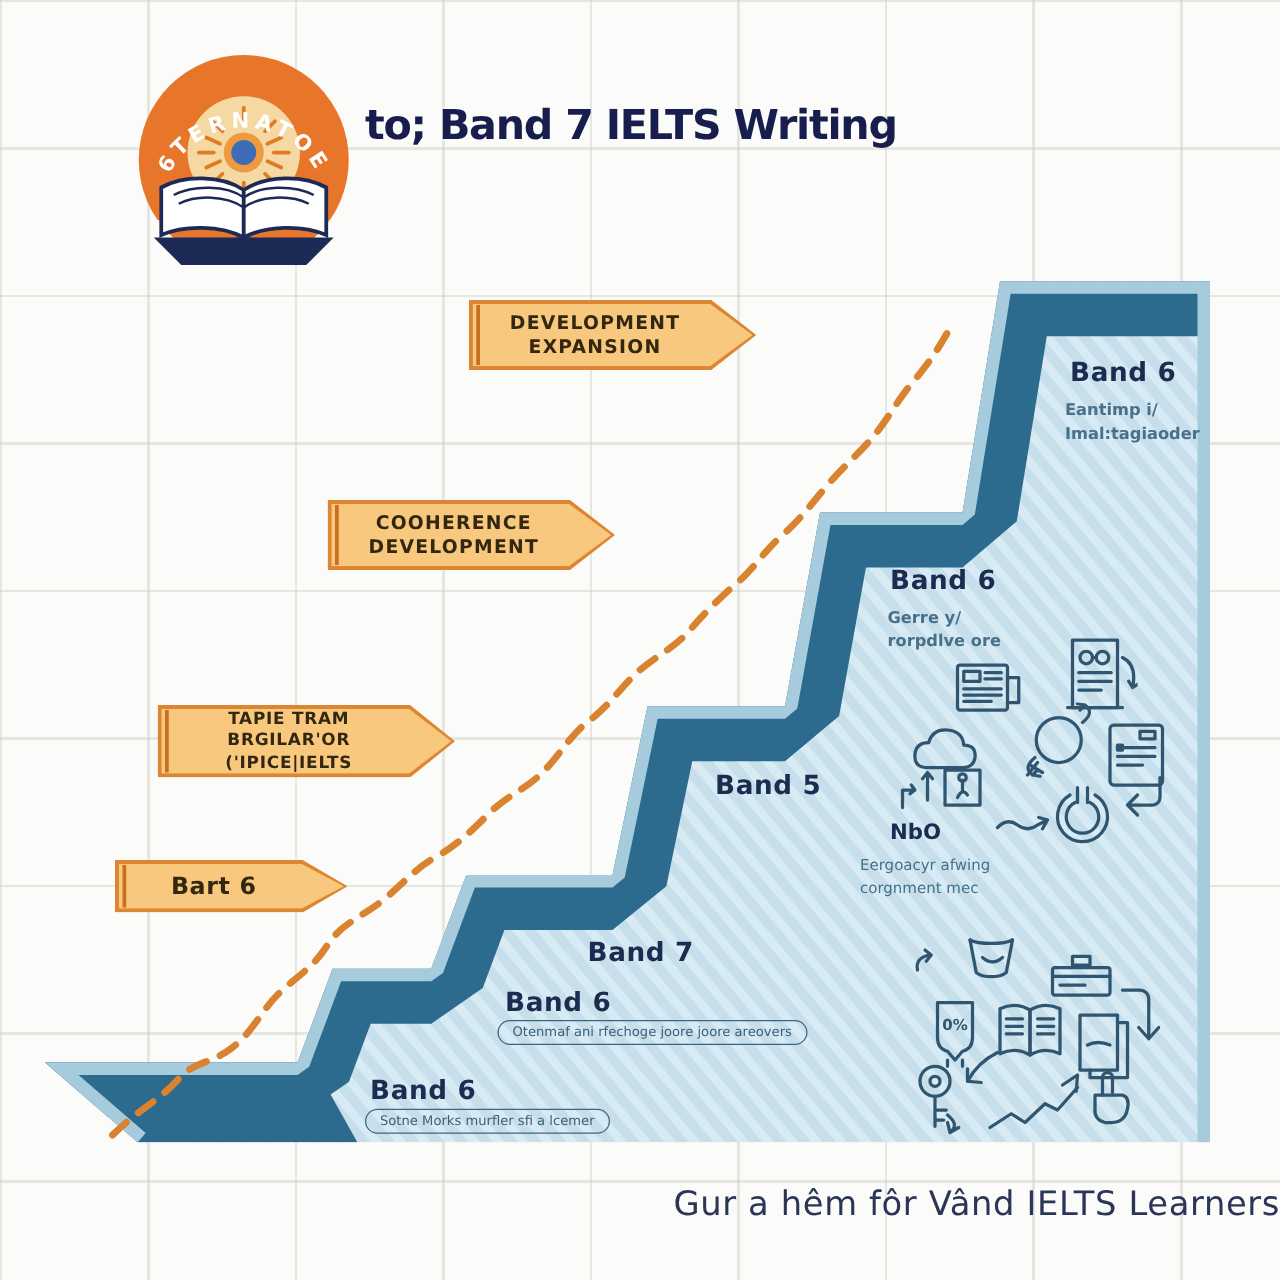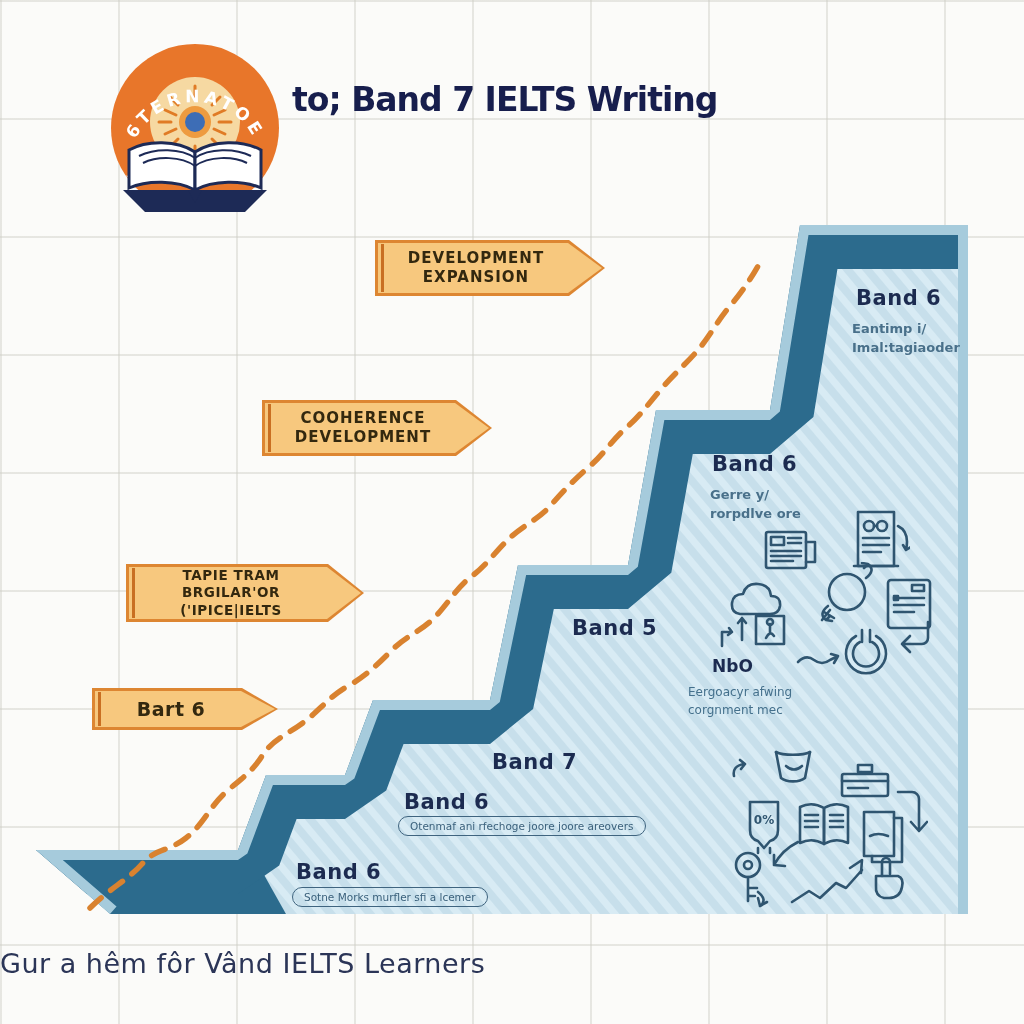--- a/index.html
+++ b/index.html
@@ -12,21 +12,21 @@
     font-family:"DejaVu Sans", "Liberation Sans", sans-serif;
   }
   .abs{position:absolute;}
   
   #title{
     left:292px; top:80px; width:720px;
     font-size:33px; font-weight:bold; letter-spacing:-1px;
     color:#171e4d;
   }
   #caption{
-    left:0; top:948px; width:1024px; text-align:left;
+    left:0; top:948px; width:1024px; text-align:right;
     font-size:27px; font-weight:500; color:#2b3557; letter-spacing:.5px;
   }
   
   .banner{ position:absolute; }
   .banner .shell{
     position:absolute; inset:0; background:#dd8632;
     clip-path:polygon(0 0, calc(100% - 36px) 0, 100% 50%, calc(100% - 36px) 100%, 0 100%);
   }
   .banner .fill{
     position:absolute; inset:3px; background:#f7c87e;
@@ -170,21 +170,21 @@
     <div>Imal:tagiaoder</div>
   </div>
 
   <div class="abs band-label" style="left:712px;top:452px;">Band 6</div>
   <div class="abs band-sub" style="left:710px;top:486px;">
     <div>Gerre y/</div>
     <div>rorpdlve ore</div>
   </div>
 
   <div class="abs band-label" style="left:572px;top:616px;">Band 5</div>
-  <div class="abs band-label" style="left:492px;top:750px;">Band 7</div>
+  <div class="abs band-label" style="left:470px;top:750px;">Band 7</div>
 
   <div class="abs band-label" style="left:404px;top:790px;">Band 6</div>
   <div class="abs pill" style="left:398px;top:816px;">Otenmaf ani rfechoge joore joore areovers</div>
 
   <div class="abs band-label" style="left:296px;top:860px;">Band 6</div>
   <div class="abs pill" style="left:292px;top:887px;">Sotne Morks murfler sfi a lcemer</div>
 
   <div class="abs nlo-title" style="left:712px;top:656px;">NbO</div>
   <div class="abs nlo-sub" style="left:688px;top:683px;">
     <div>Eergoacyr afwing</div>

